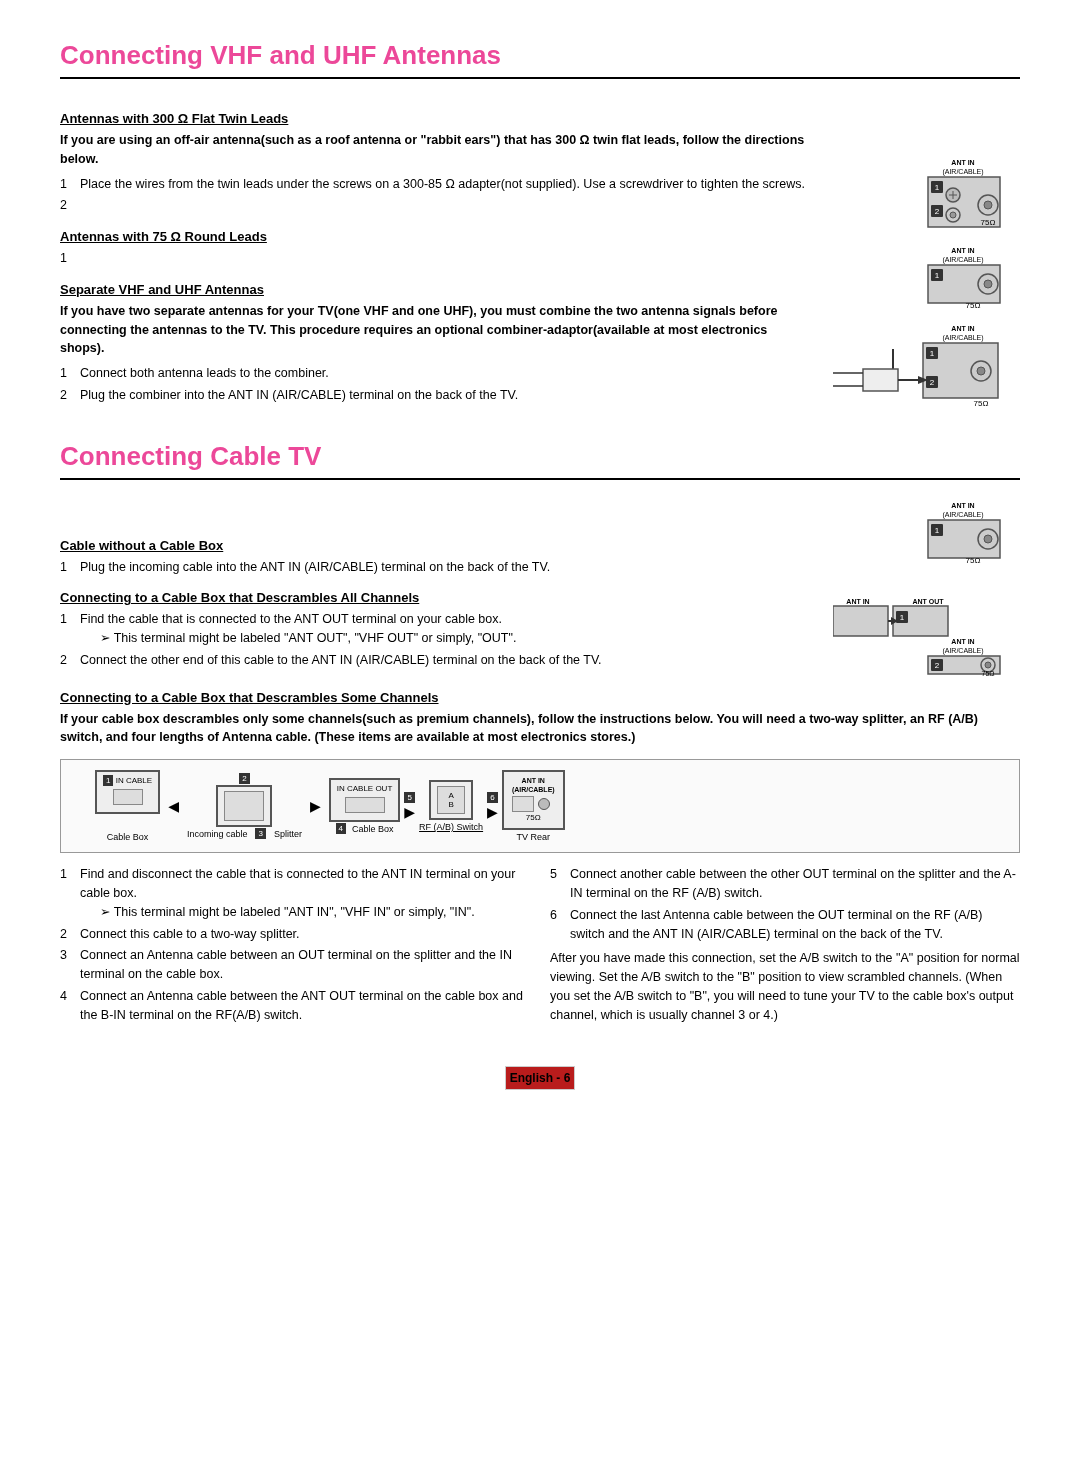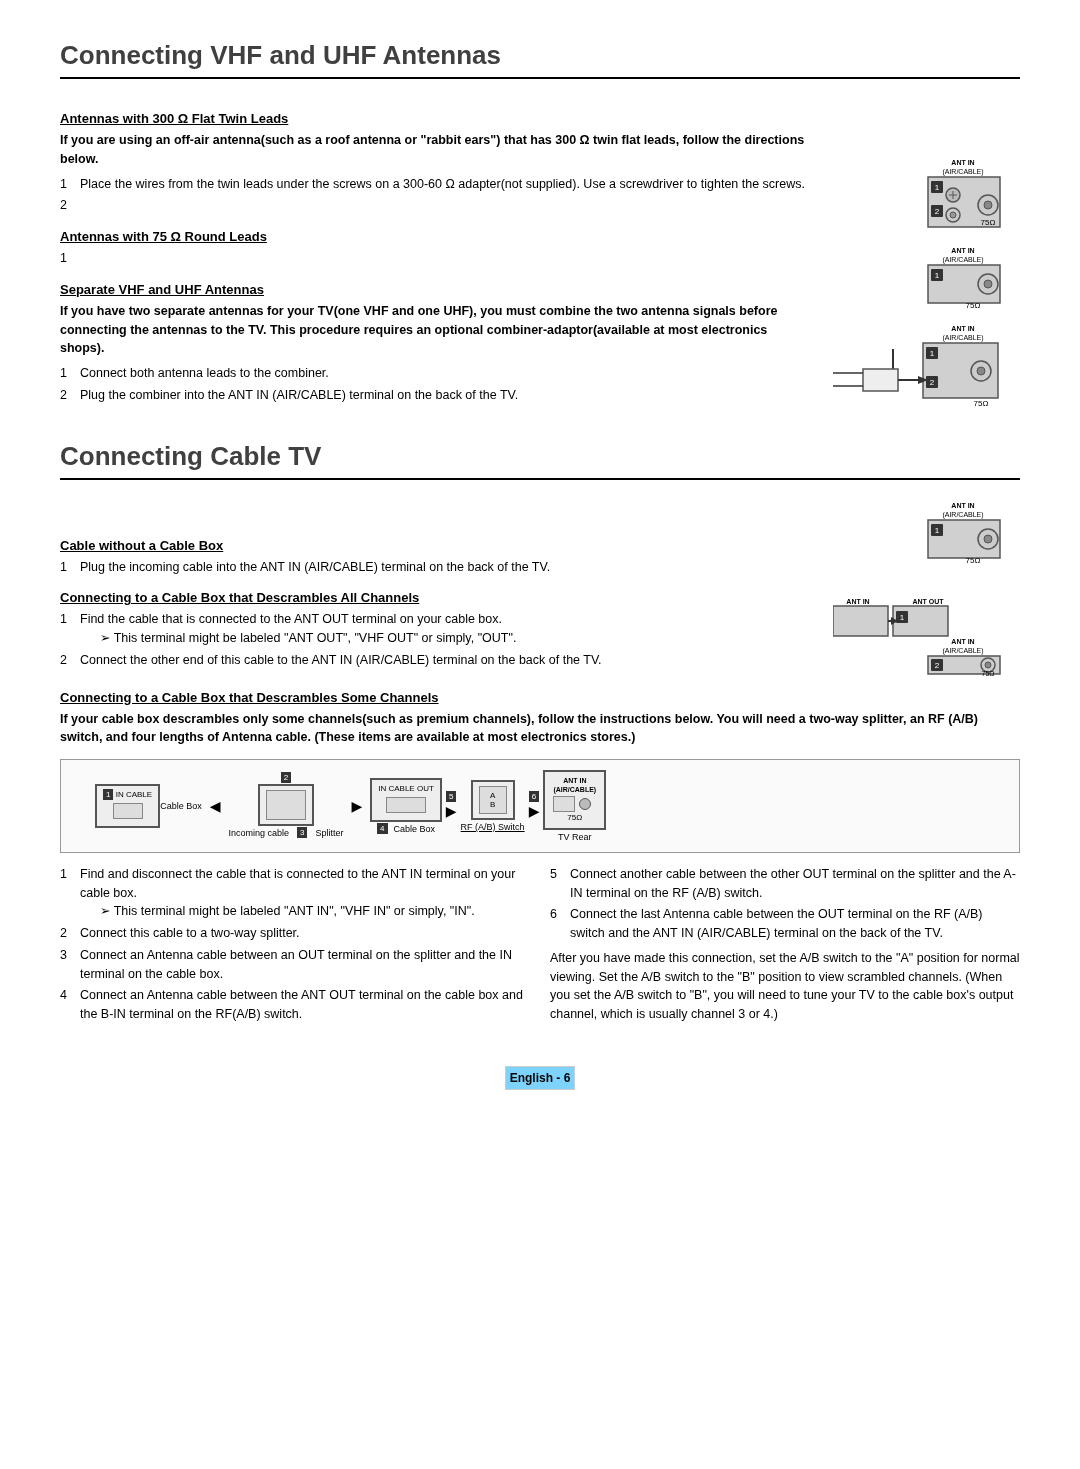--- a/index.html
+++ b/index.html
@@ -9,21 +9,21 @@
       background: #fff;
       color: #000;
       width: 1080px;
       min-height: 1469px;
       padding: 40px 60px;
     }
     h1.section-title {
       font-size: 26px;
       font-weight: bold;
       margin-bottom: 6px;
-      color: #404040;
+      color: #ec4899;
     }
     .section-divider {
       border: none;
       border-top: 2px solid #000;
       margin-bottom: 18px;
     }
     .subsection-title {
       font-weight: bold;
       font-size: 13px;
       margin-bottom: 5px;
@@ -97,21 +97,21 @@
       line-height: 1.5;
     }
     .footer-bar {
       text-align: center;
       font-size: 12px;
       font-weight: bold;
       margin-top: 20px;
       border: 1px solid #ccc;
       padding: 4px;
       display: inline-block;
-      background: #7dd3fc;
+      background: #b91c1c;
     }
     .footer-wrap {
       display: flex;
       justify-content: center;
       margin-top: 16px;
     }
 
     
     .svg-diagram {
       display: block;
@@ -125,21 +125,21 @@
 <hr class="section-divider">
 
 <div class="content-with-diagram">
   <div class="content-col">
 
     <div class="subsection-title">Antennas with 300 Ω Flat Twin Leads</div>
     <p class="bold-para">If you are using an off-air antenna(such as a roof antenna or "rabbit ears") that has 300 Ω twin flat leads, follow the directions below.</p>
     <ol class="numbered-list">
       <li>
         <span class="num">1</span>
-        <span>Place the wires from the twin leads under the screws on a 300-60 Ω adapter(not supplied). Use a screwdriver to tighten the screws.</span>
+        <span>Place the wires from the twin leads under the screws on a 300-85 Ω adapter(not supplied). Use a screwdriver to tighten the screws.</span>
       </li>
       <li>
         <span class="num">2</span>
       </li>
     </ol>
 
     <div class="subsection-title">Antennas with 75 Ω Round Leads</div>
     <ol class="numbered-list">
       <li>
         <span class="num">1</span>
@@ -315,21 +315,21 @@
       </div>
     </div>
   </div>
 
   <div>
     <div class="subsection-title">Connecting to a Cable Box that Descrambles Some Channels</div>
     <p class="bold-para">If your cable box descrambles only some channels(such as premium channels), follow the instructions below. You will need a two-way splitter, an RF (A/B) switch, and four lengths of Antenna cable. (These items are available at most electronics stores.)</p>
 
     <div style="border:1px solid #999; margin: 12px 0; padding: 10px 6px; background:#fafafa; display:flex; align-items:center; gap:4px; flex-wrap:nowrap; overflow:hidden;">
 
-      <div style="display:flex;flex-direction:row;align-items:center;gap:0;padding-left:28px;">
+      <div style="display:flex;flex-direction:column;align-items:center;gap:18px;padding-left:28px;">
         <div style="border:2px solid #555;padding:4px 6px;background:#eee;font-size:9px;text-align:center;line-height:1.3;">
           <span style="font-size:8px;display:block;">
             <span style="background:#333;color:#fff;padding:1px 3px;font-size:8px;">1</span>
             IN CABLE
           </span>
           <div style="width:30px;height:16px;background:#ddd;border:1px solid #888;margin:3px auto;"></div>
         </div>
         <span style="font-size:9px;">Cable Box</span>
       </div>
 

